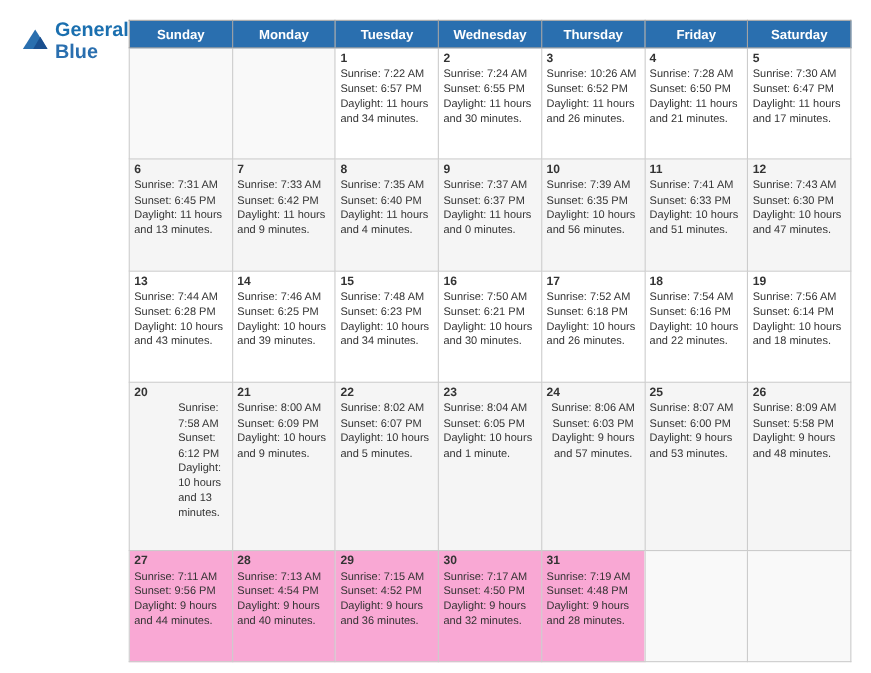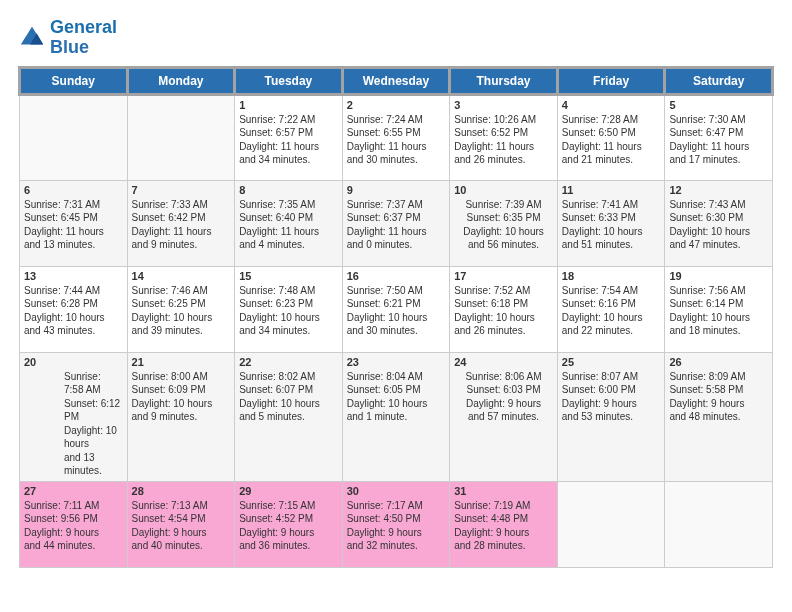--- a/index.html
+++ b/index.html
@@ -5,24 +5,24 @@
     * { margin: 0; padding: 0; box-sizing: border-box; }
     body {
       width: 792px;
       height: 612px;
       font-family: Arial, sans-serif;
       background: #fff;
       overflow: hidden;
     }
     .page {
       width: 792px;
-      height: 432px;
+      height: 612px;
       padding: 18px 18px 10px 18px;
       display: flex;
-      flex-direction: column;
+      flex-direction: row;
     }
     .header {
       display: flex;
       justify-content: space-between;
       align-items: flex-start;
       margin-bottom: 8px;
     }
     .logo {
       display: flex;
       align-items: center;
@@ -61,21 +61,21 @@
       width: 100%;
       table-layout: fixed;
     }
     .calendar th {
       background: #2a6faf;
       color: #fff;
       font-size: 12px;
       font-weight: bold;
       padding: 5px 4px;
       text-align: center;
-      border: 3px solid #a3a3a3;
+      border: 1px solid #a3a3a3;
     }
     .calendar td {
       border: 1px solid #ccc;
       vertical-align: top;
       padding: 3px 4px;
       font-size: 10px;
       color: #333;
       background: #fff;
       height: 86px;
     }
@@ -198,21 +198,21 @@
           </td>
           <td>
             <span class="day-num">9</span>
             <div class="cell-text" style="white-space: pre-line;">Sunrise: 7:37 AM
 Sunset: 6:37 PM
 Daylight: 11 hours
 and 0 minutes.</div>
           </td>
           <td>
             <span class="day-num">10</span>
-            <div class="cell-text" style="white-space: pre-line; text-align: center;">Sunrise: 7:39 AM
+            <div class="cell-text" style="white-space: pre-line;">Sunrise: 7:39 AM
 Sunset: 6:35 PM
 Daylight: 10 hours
 and 56 minutes.</div>
           </td>
           <td>
             <span class="day-num">11</span>
             <div class="cell-text" style="white-space: pre-line;">Sunrise: 7:41 AM
 Sunset: 6:33 PM
 Daylight: 10 hours
 and 51 minutes.</div>

